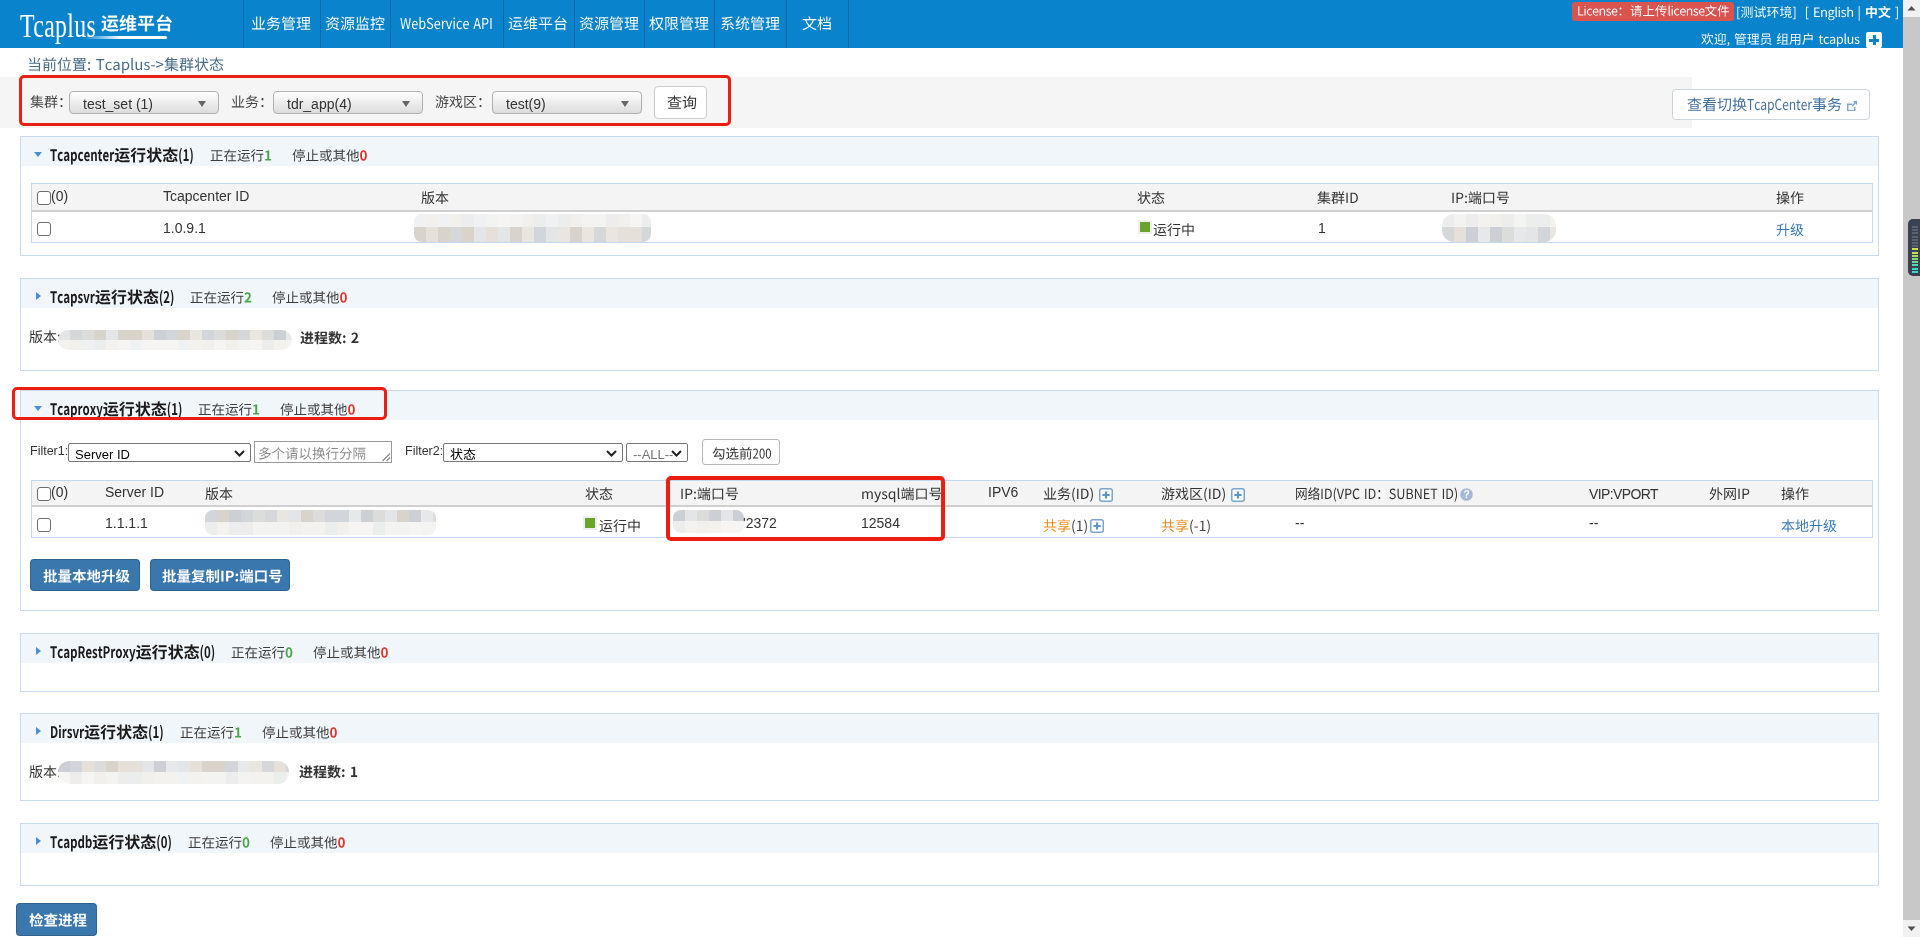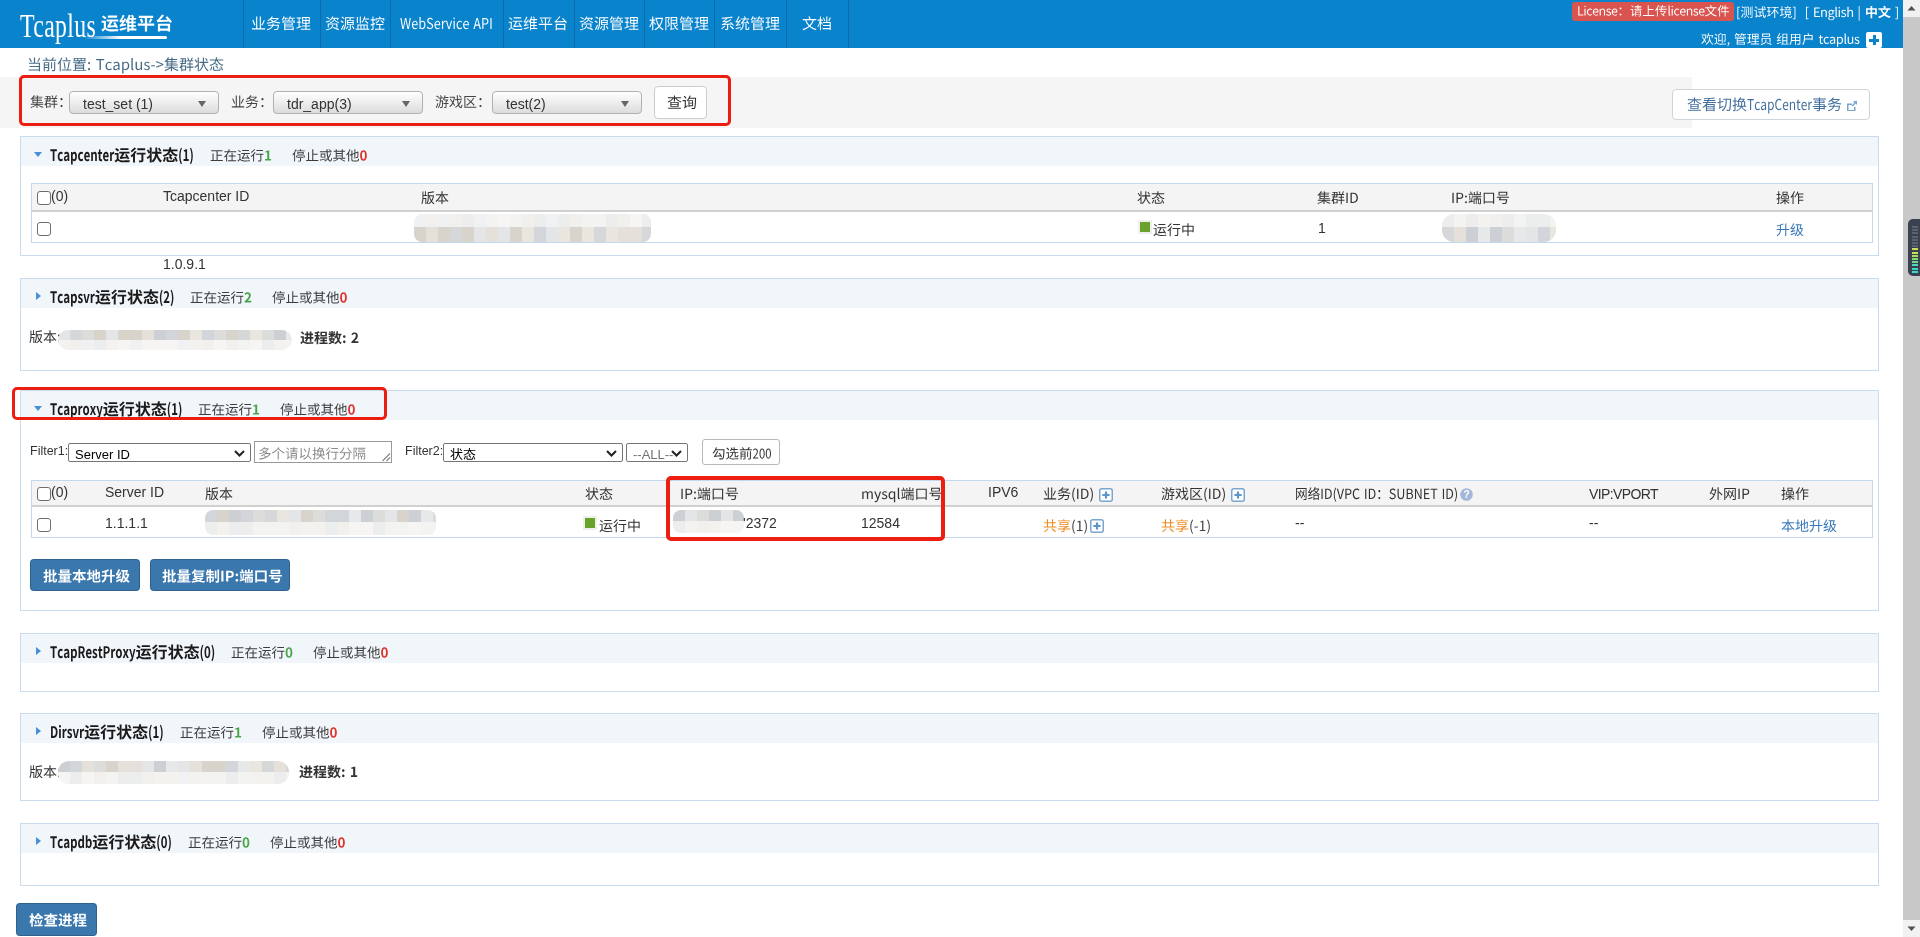--- a/index.html
+++ b/index.html
@@ -246,35 +246,35 @@
     <div style="position:absolute;left:231px;top:15.62px;">
       <svg width="44" height="19" viewBox="0 -14.00 44 19" style="display:block">
         <g fill="#444444">
           <use href="#r4e1a" transform="translate(0.0 0) scale(0.01400 -0.01400)"></use>
           <use href="#r52a1" transform="translate(14.0 0) scale(0.01400 -0.01400)"></use>
           <use href="#rff1a" transform="translate(28.0 0) scale(0.01400 -0.01400)"></use>
         </g>
       </svg>
     </div>
     <div style="position:absolute;left:273px;top:14px;width:150px;height:23px;background:linear-gradient(#ffffff,#dcdcdc);border:1px solid #b0b0b0;border-radius:4px;">
-      <div style="position:absolute;left:13px;top:3.08px;font:normal 14px/18px 'Liberation Sans', sans-serif;color:#333;white-space:pre;">tdr_app(3)</div>
+      <div style="position:absolute;left:13px;top:3.08px;font:normal 14px/18px 'Liberation Sans', sans-serif;color:#333;white-space:pre;">tdr_app(4)</div>
       <div style="position:absolute;right:12px;top:8.5px;width:0;height:0;border-left:4.5px solid transparent;border-right:4.5px solid transparent;border-top:6px solid #666;"></div>
     </div>
     <div style="position:absolute;left:435px;top:15.62px;">
       <svg width="58" height="19" viewBox="0 -14.00 58 19" style="display:block">
         <g fill="#444444">
           <use href="#r6e38" transform="translate(0.0 0) scale(0.01400 -0.01400)"></use>
           <use href="#r620f" transform="translate(14.0 0) scale(0.01400 -0.01400)"></use>
           <use href="#r533a" transform="translate(28.0 0) scale(0.01400 -0.01400)"></use>
           <use href="#rff1a" transform="translate(42.0 0) scale(0.01400 -0.01400)"></use>
         </g>
       </svg>
     </div>
     <div style="position:absolute;left:492px;top:14px;width:150px;height:23px;background:linear-gradient(#ffffff,#dcdcdc);border:1px solid #b0b0b0;border-radius:4px;">
-      <div style="position:absolute;left:13px;top:3.08px;font:normal 14px/18px 'Liberation Sans', sans-serif;color:#333;white-space:pre;">test(2)</div>
+      <div style="position:absolute;left:13px;top:3.08px;font:normal 14px/18px 'Liberation Sans', sans-serif;color:#333;white-space:pre;">test(9)</div>
       <div style="position:absolute;right:12px;top:8.5px;width:0;height:0;border-left:4.5px solid transparent;border-right:4.5px solid transparent;border-top:6px solid #666;"></div>
     </div>
     <div style="position:absolute;left:654px;top:9px;width:53px;height:33px;background:#fff;border:1px solid #cccccc;border-radius:4px;">
       <div style="position:absolute;left:11.5px;top:6.45px;">
         <svg width="32" height="20" viewBox="0 -15.00 32 20" style="display:block">
           <g fill="#333333">
             <use href="#r67e5" transform="translate(0.0 0) scale(0.01500 -0.01500)"></use>
             <use href="#r8be2" transform="translate(15.0 0) scale(0.01500 -0.01500)"></use>
           </g>
         </svg>
@@ -416,21 +416,21 @@
       </div>
       <div style="position:absolute;left:1744px;top:4.62px;">
         <svg width="30" height="19" viewBox="0 -14.00 30 19" style="display:block">
           <g fill="#333333">
             <use href="#r64cd" transform="translate(0.0 0) scale(0.01400 -0.01400)"></use>
             <use href="#r4f5c" transform="translate(14.0 0) scale(0.01400 -0.01400)"></use>
           </g>
         </svg>
       </div>
       <div class="cb" style="left:5px;top:38px"></div>
-      <div style="position:absolute;left:131px;top:35.08px;font:normal 14px/18px 'Liberation Sans', sans-serif;color:#333;white-space:pre;margin-top:36px;">1.0.9.1</div>
+      <div style="position:absolute;left:131px;top:35.08px;font:normal 14px/18px 'Liberation Sans', sans-serif;color:#333;white-space:pre;">1.0.9.1</div>
       <div style="position:absolute;left:382px;top:30px;width:237px;height:28px;">
         <svg width="237" height="28" style="display:block">
           <clipPath id="mc11">
             <rect width="237" height="28" rx="8"></rect>
           </clipPath>
           <g clip-path="url(#mc11)">
             <rect x="0" y="0" width="12" height="13" fill="#f0f1f3"></rect>
             <rect x="0" y="13" width="12" height="15" fill="#d8d4cc"></rect>
             <rect x="12" y="0" width="12" height="13" fill="#f1f0ec"></rect>
             <rect x="12" y="13" width="12" height="15" fill="#e5e1da"></rect>

